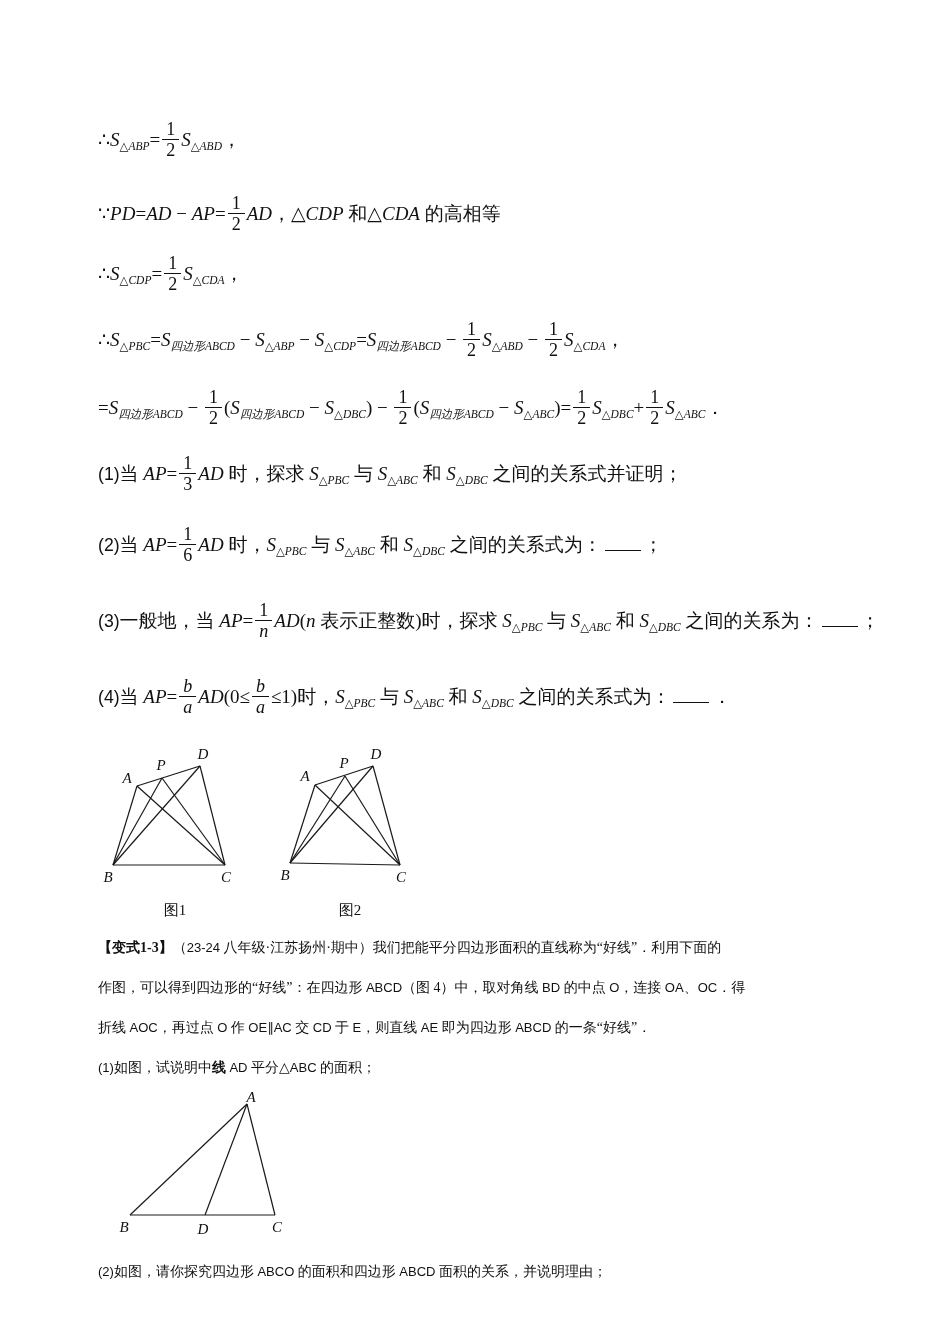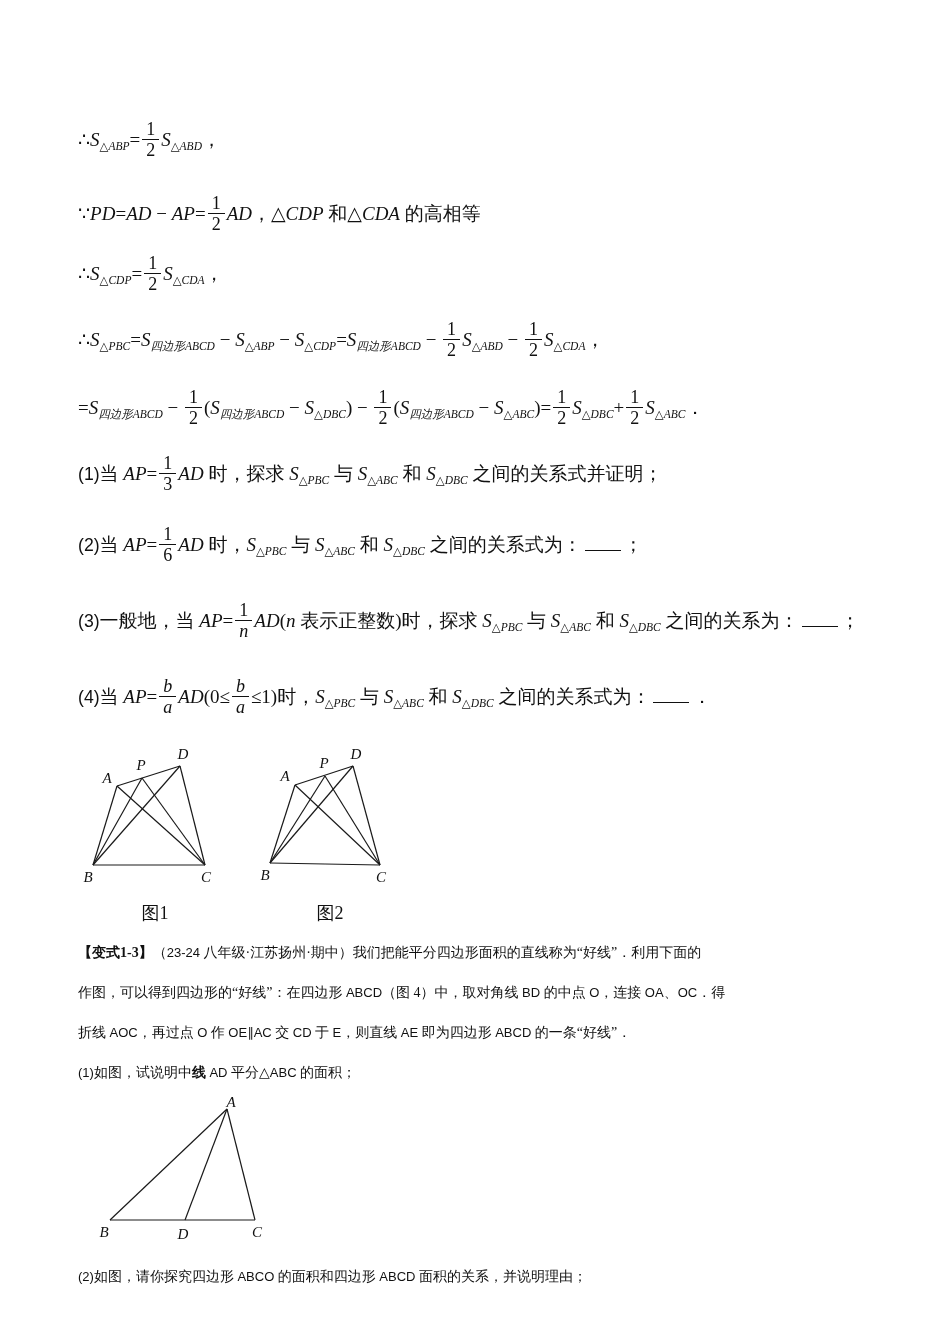--- a/index.html
+++ b/index.html
@@ -1,21 +1,21 @@
 <!DOCTYPE html>
 <html><head>
 <meta charset="utf-8">
 <style>
   html,body{margin:0;padding:0;}
   body{
     width:950px;height:1344px;overflow:hidden;background:#ffffff;color:#111;
     font-family:"Liberation Serif","DejaVu Serif",serif;
     position:relative;
   }
-  main{display:block;padding:114px 40px 0 78px;}
+  main{display:block;padding:114px 40px 0 98px;}
   .line{white-space:nowrap;}
   .formula{font-size:19px;line-height:52px;}
   .formulas .line:nth-child(1){margin-bottom:16px;}
   .formulas .line:nth-child(2){margin-bottom:8px;}
   .formulas .line:nth-child(3){margin-bottom:8px;}
   .formulas .line:nth-child(4){margin-bottom:10px;}
   .formulas .line:nth-child(5){margin-bottom:8px;}
   .formulas .line:nth-child(6){margin-bottom:13px;}
   .formulas .line:nth-child(7){margin-bottom:18px;}
   .formulas .line:nth-child(8){margin-bottom:18px;}
@@ -26,21 +26,21 @@
   .tsans{font-family:"Liberation Sans","DejaVu Sans",sans-serif;font-size:0.93em;}
   .vs{display:inline-block;white-space:nowrap;}
   .tsub{font-size:11.5px;font-style:italic;vertical-align:-4px;letter-spacing:0;}
   .frac{display:inline-block;vertical-align:middle;text-align:center;margin:0 2px;transform:translateY(-2px);font-size:0.95em;line-height:normal;}
   .frac .fn{display:block;padding:0 4px;line-height:1.12;}
   .frac .fd{display:block;border-top:1.2px solid #111;padding:0 4px;line-height:1.12;}
   .it{font-style:italic;}
   .blank{display:inline-block;width:36px;height:1em;border-bottom:1.3px solid #111;margin:0 3px;}
   .figrow{display:flex;margin-left:-8px;margin-top:14px;}
   .figblock{margin:0 5px 0 0;padding:0;width:170px;}
-  figcaption{text-align:center;font-size:18px;margin-top:4px;}
+  figcaption{text-align:center;font-size:15px;margin-top:4px;}
   .figsvg{display:block;}
   .figlabel{font-family:"Liberation Serif","DejaVu Serif",serif;font-style:italic;font-size:15px;fill:#111;}
   .para-sec{margin-top:8px;}
   .fig3wrap{margin:4px 0 0 17px;}
   .q2-sec{margin-top:8px;}
 </style>
 </head>
 <body>
 
 <main>

